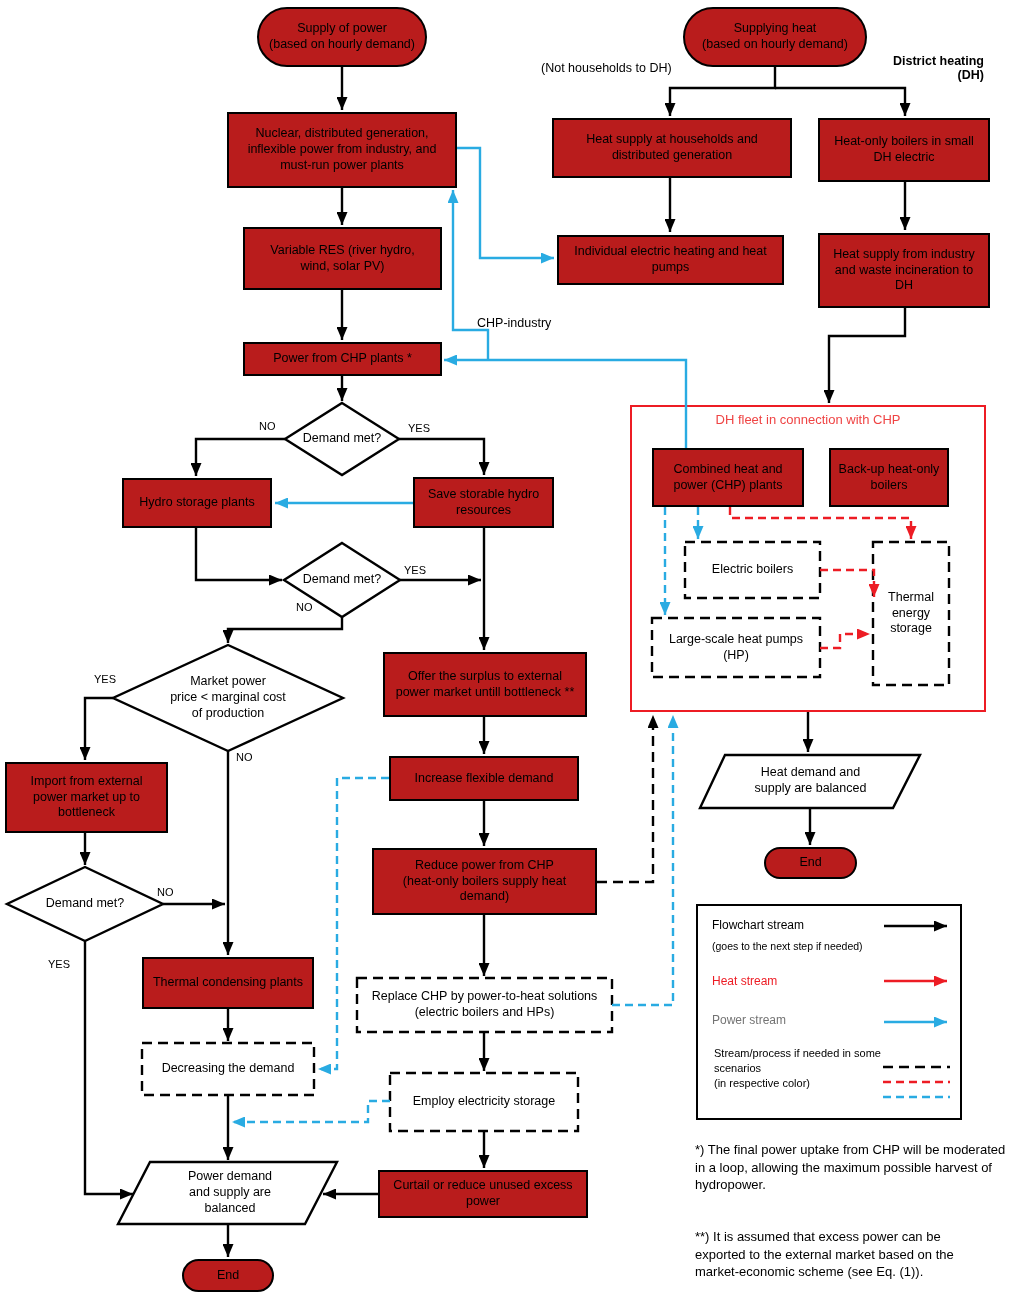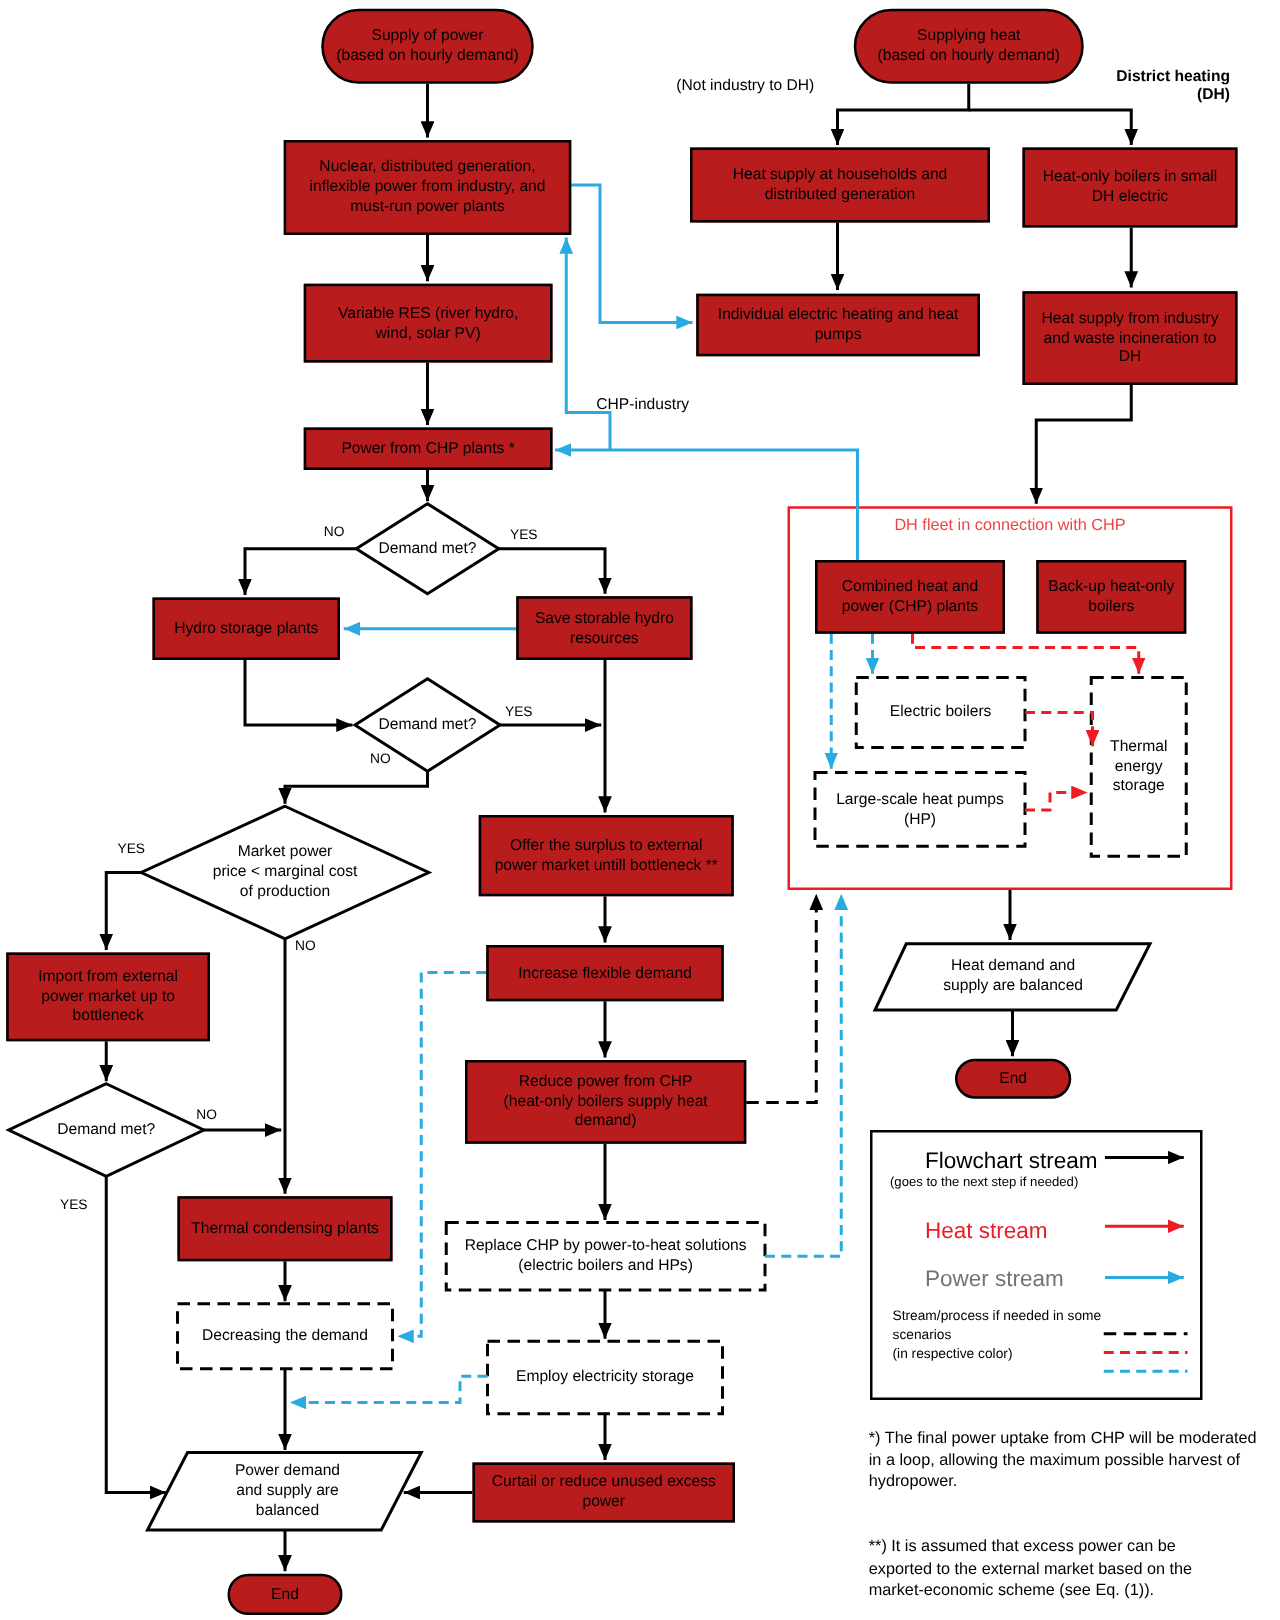--- a/index.html
+++ b/index.html
@@ -16,21 +16,21 @@
   .box{background:#b91c1c;border:2.5px solid #000;}
   .oval{border-radius:32px;}
   .pill{border-radius:17px;}
   .txt{background:transparent;border:none;}
   .lbl{position:absolute;font-size:11px;z-index:2;white-space:pre-line;}
   .lbl-md{font-size:12.5px;}
   .center{text-align:right;font-weight:bold;}
   .red-text{color:#ED1C24;}
   .blue-text{color:#737373;}
   .dh-title{position:absolute;z-index:2;font-size:13px;text-align:center;color:#ef4444;}
-  .leg-main{position:absolute;z-index:2;font-size:18px;margin-left:28px;}
+  .leg-main{position:absolute;z-index:2;font-size:12px;}
   .leg-note{position:absolute;z-index:2;font-size:10.5px;}
   .leg-small{position:absolute;z-index:2;font-size:11px;line-height:1.35;white-space:pre-line;}
   .footnote{position:absolute;z-index:2;font-size:13px;line-height:1.35;white-space:pre-line;}
   
   .s {stroke:#000;stroke-width:2.4;fill:none;}
   .sd{stroke:#000;stroke-width:2.4;fill:none;stroke-dasharray:10 6;}
   .b {stroke:#29ABE2;stroke-width:2.4;fill:none;}
   .bd{stroke:#29ABE2;stroke-width:2.4;fill:none;stroke-dasharray:8 5;}
   .rd{stroke:#ED1C24;stroke-width:2.4;fill:none;stroke-dasharray:8 5;}
   .r {stroke:#ED1C24;stroke-width:2.4;fill:none;}
@@ -207,21 +207,21 @@
 
   <div class="lbl" style="left:259px;top:420px">NO</div>
   <div class="lbl" style="left:408px;top:422px">YES</div>
   <div class="lbl" style="left:404px;top:564px">YES</div>
   <div class="lbl" style="left:296px;top:601px">NO</div>
   <div class="lbl" style="left:94px;top:673px">YES</div>
   <div class="lbl" style="left:236px;top:751px">NO</div>
   <div class="lbl" style="left:157px;top:886px">NO</div>
   <div class="lbl" style="left:48px;top:958px">YES</div>
   <div class="lbl lbl-md" style="left:477px;top:316px">CHP-industry</div>
-  <div class="lbl lbl-md" style="left:541px;top:61px">(Not industry to DH)</div>
+  <div class="lbl lbl-md" style="left:541px;top:61px">(Not households to DH)</div>
   <div class="lbl lbl-md center" style="left:884px;top:54px;width:100px">District heating
 (DH)</div>
 
   <div class="leg-main" style="left:712px;top:918px">Flowchart stream</div>
   <div class="leg-note" style="left:712px;top:940px">(goes to the next step if needed)</div>
   <div class="leg-main red-text" style="left:712px;top:974px">Heat stream</div>
   <div class="leg-main blue-text" style="left:712px;top:1013px">Power stream</div>
   <div class="leg-small" style="left:714px;top:1046px;width:178px">Stream/process if needed in some
 scenarios
 (in respective color)</div>

